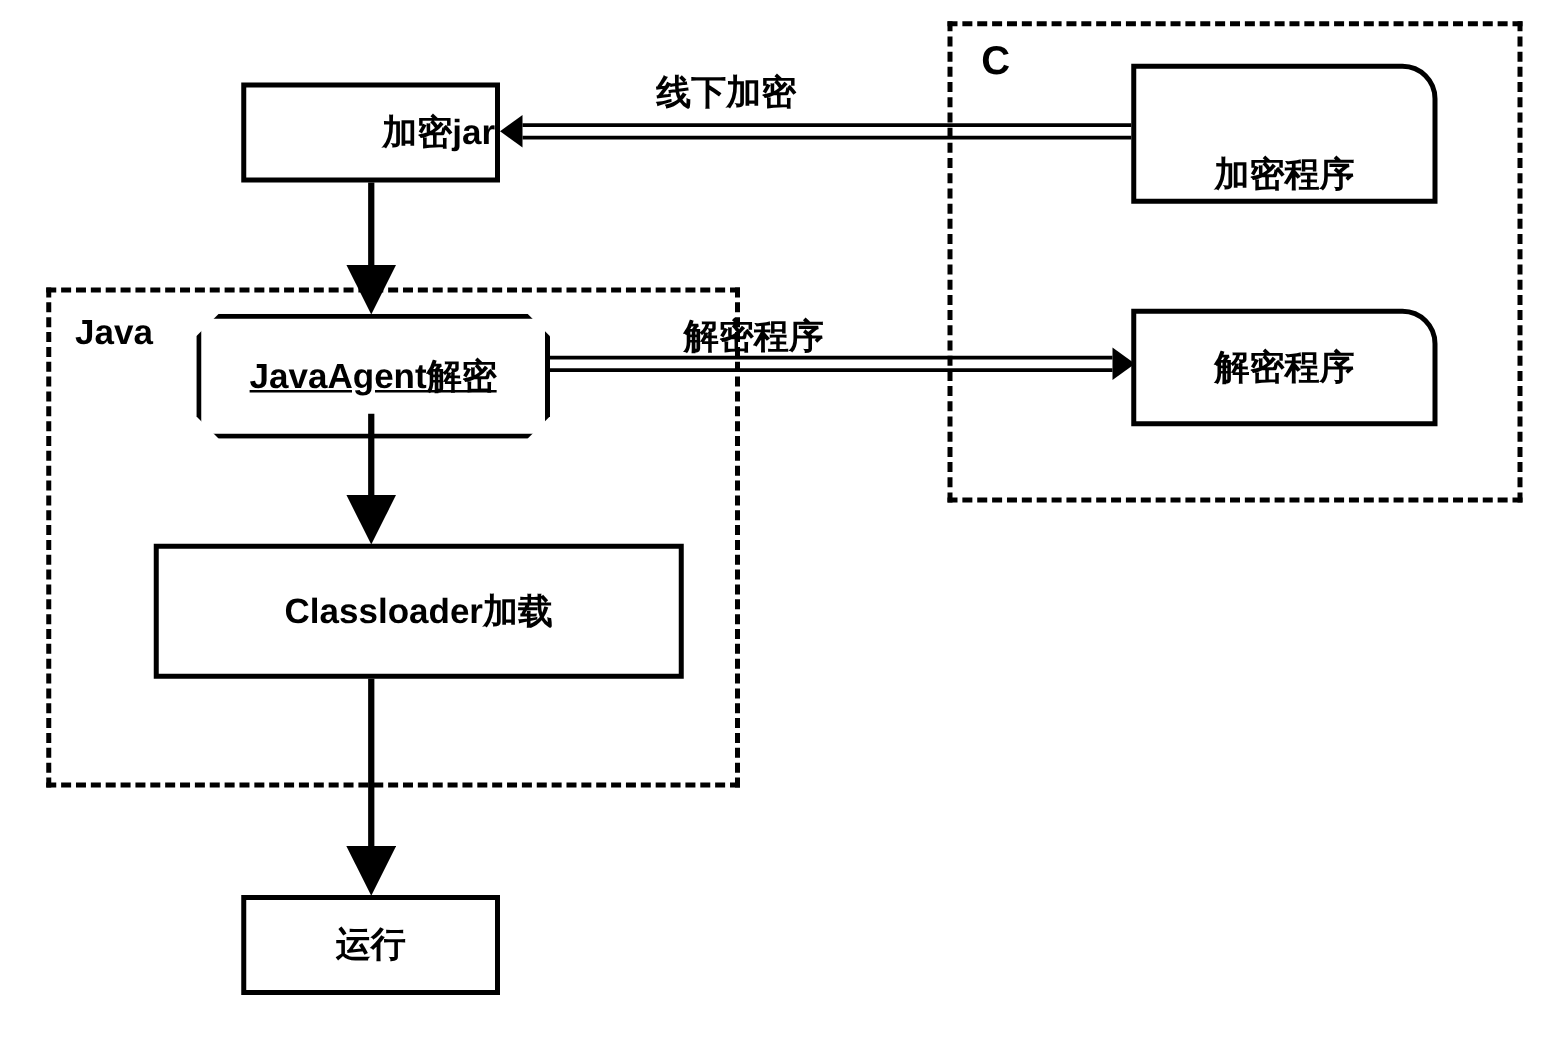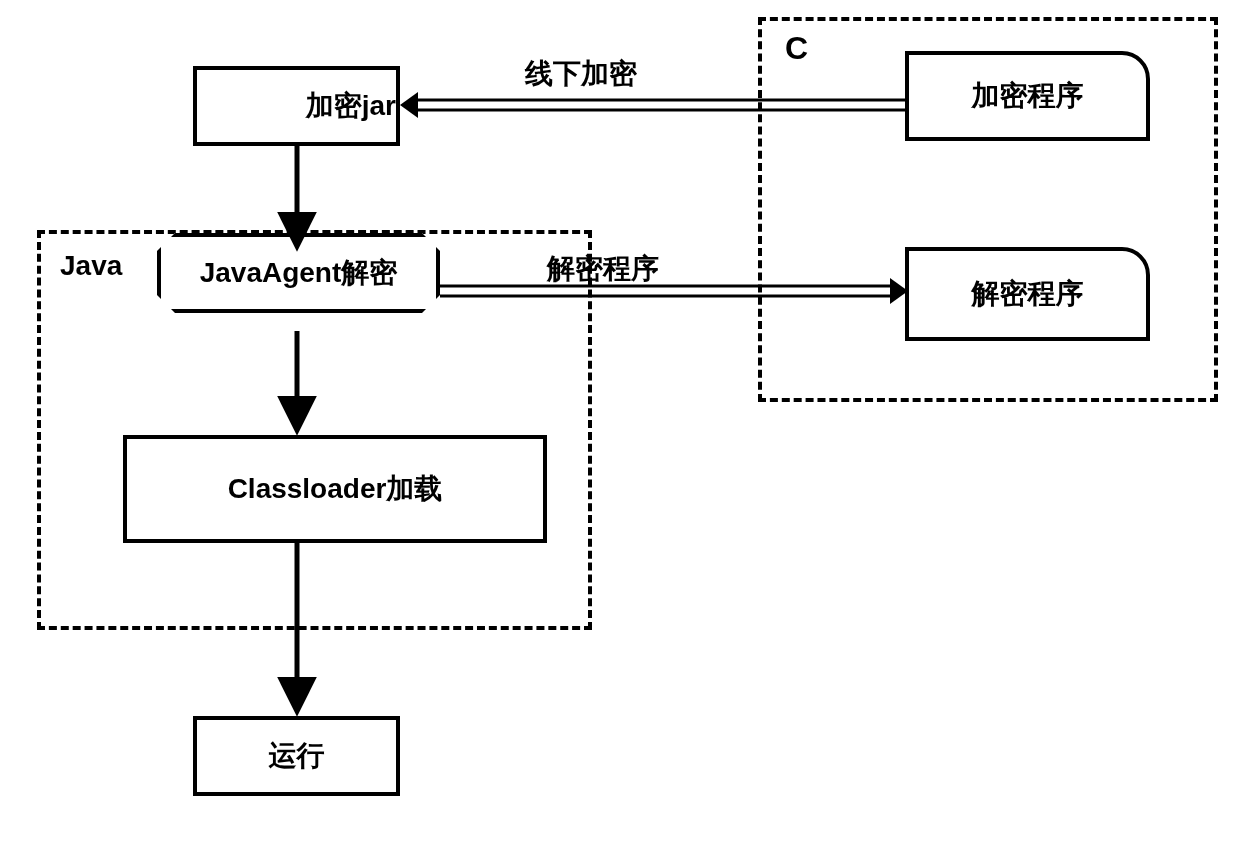--- a/index.html
+++ b/index.html
@@ -60,33 +60,33 @@
 <div class="dashed-container" style="left:758px; top:17px; width:460px; height:385px;"></div>
 <div class="label" style="left:785px; top:30px; font-size:32px;">C</div>
 
 <div class="dashed-container" style="left:37px; top:230px; width:555px; height:400px;"></div>
 <div class="label" style="left:60px; top:250px;">Java</div>
 
 <div class="box" style="left:193px; top:66px; width:207px; height:80px;justify-content:flex-end;">
   <span>加密jar</span>
 </div>
 
-<div class="box clip-corners" style="left:157px; top:233px; width:283px; height:80px;">
+<div class="box clip-corners" style="left:157px; top:251px; width:283px; height:100px;text-decoration:underline;">
   <span>JavaAgent解密</span>
 </div>
 
 <div class="box" style="left:123px; top:435px; width:424px; height:108px;">
   <span>Classloader加载</span>
 </div>
 
 <div class="box" style="left:193px; top:716px; width:207px; height:80px;">
   <span>运行</span>
 </div>
 
-<div class="box rounded-top-right" style="left:905px; top:51px; width:245px; height:90px;">
+<div class="box rounded-top-right" style="left:905px; top:51px; width:245px; height:112px;align-items:flex-end;">
   <span>加密程序</span>
 </div>
 
 <div class="box rounded-top-right" style="left:905px; top:247px; width:245px; height:94px;">
   <span>解密程序</span>
 </div>
 
 <div class="label" style="left:525px; top:55px;">线下加密</div>
 <div class="label" style="left:547px; top:250px;">解密程序</div>
 

